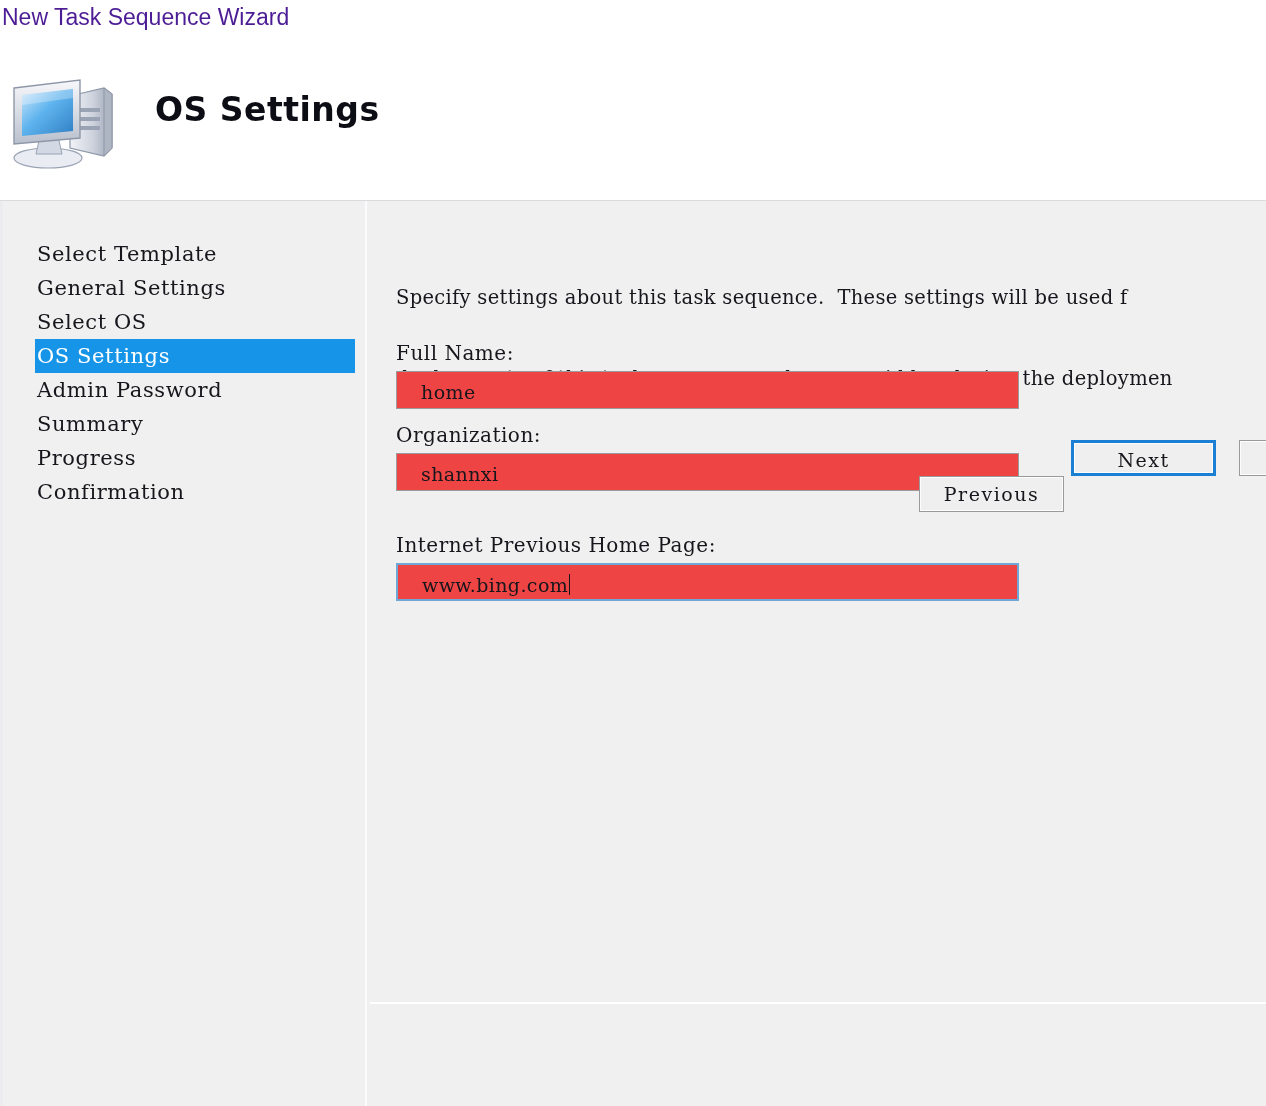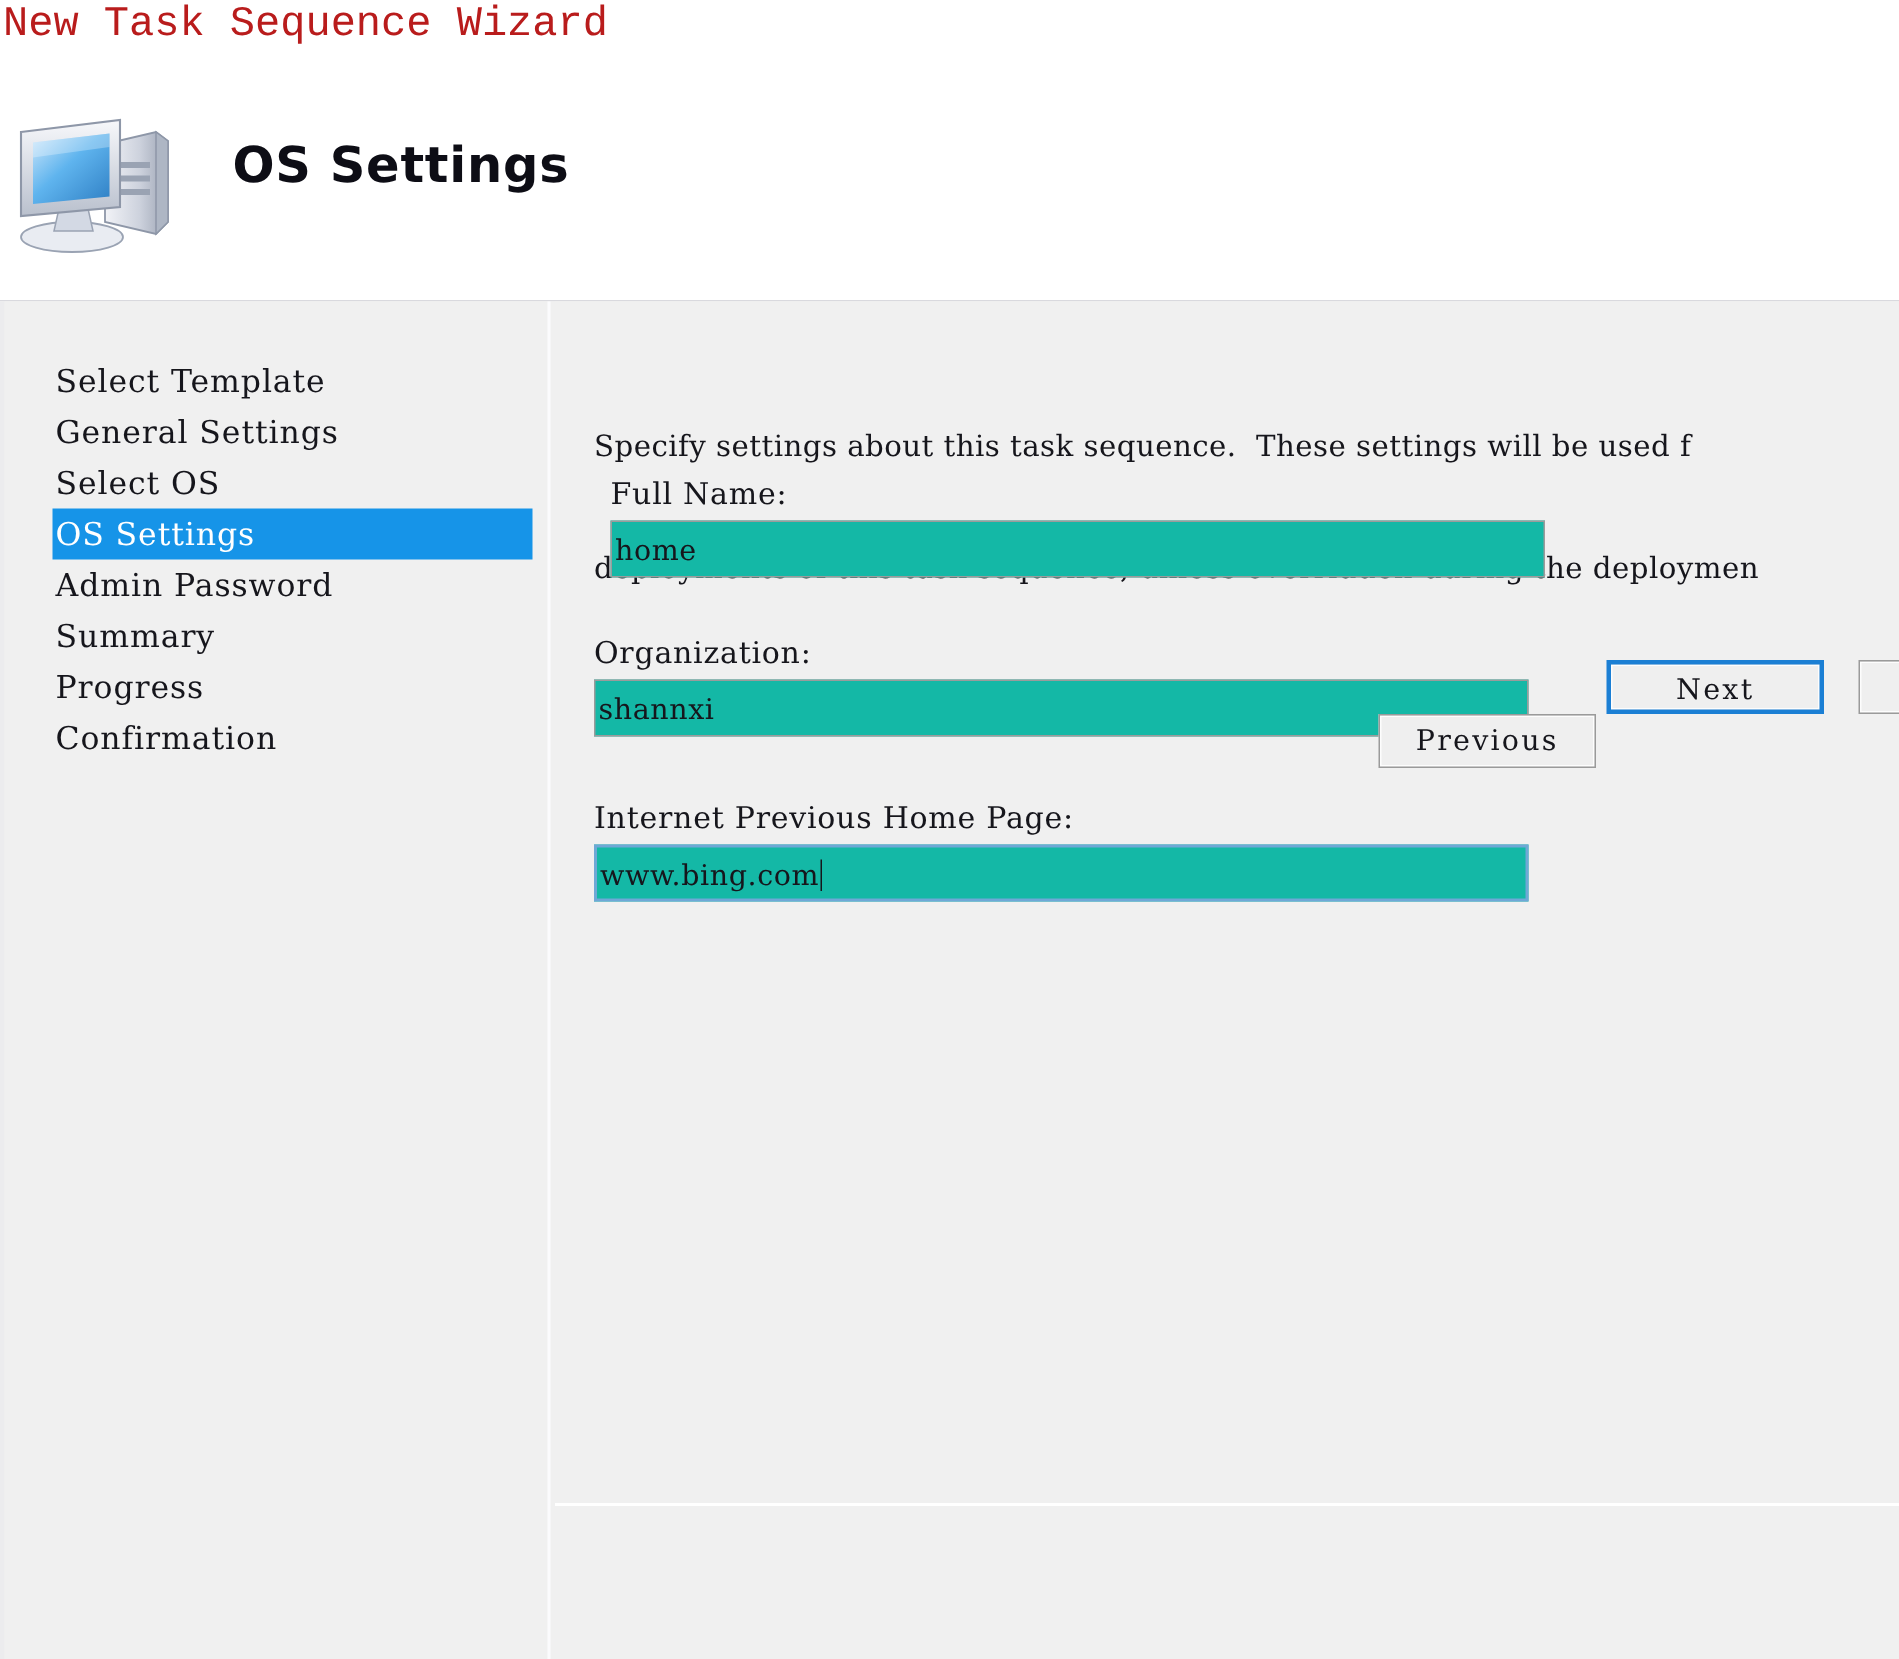--- a/index.html
+++ b/index.html
@@ -13,23 +13,23 @@
     font-family: "DejaVu Sans", sans-serif;
     overflow: hidden;
     position: relative;
   }
 
   
   .window-title {
     position: absolute;
     left: 2px;
     top: 0px;
-    font-family: Liberation Mono, monospace;
-    font-size: 28px;
-    color: #b91c1c;
+    font-family: Liberation Sans, sans-serif;
+    font-size: 23px;
+    color: #4c1d95;
     letter-spacing: 0px;
     white-space: nowrap;
     line-height: 34px;
   }
 
   
   .header {
     position: absolute;
     left: 0;
     top: 42px;
@@ -143,27 +143,27 @@
     font-size: 20px;
     color: #16161c;
     letter-spacing: 0.5px;
     margin-bottom: 6px;
     white-space: nowrap;
   }
   .field-input {
     width: 623px;
     height: 38px;
     box-sizing: border-box;
-    background: #14b8a6;
+    background: #ef4444;
     border: 1px solid #9b9b9b;
     font-family: "DejaVu Serif", serif;
     font-size: 19px;
     color: #16161c;
     letter-spacing: 0.4px;
-    padding: 0 2px;
+    padding: 0 24px;
     line-height: 36px;
     outline: none;
     border-radius: 0;
     position: relative;
   }
   .field-input.focused {
     border: 2px solid #6fa8d6;
   }
   .input-text {
     display: inline-block;
@@ -297,21 +297,21 @@
 
   <div class="main-panel">
 
     <div class="panel-content">
 
       <div class="description">
         <div>Specify settings about this task sequence.  These settings will be used f</div>
         <div>deployments of this task sequence, unless overridden during the deploymen</div>
       </div>
 
-      <div class="field-group" style="top:116px;margin-left:11px;">
+      <div class="field-group" style="top:140px;">
         <div class="field-label">Full Name:</div>
         <div class="field-input">
           <span class="input-text">home</span>
         </div>
       </div>
 
       <div class="field-group" style="top:222px;">
         <div class="field-label">Organization:</div>
         <div class="field-input">
           <span class="input-text">shannxi</span>

